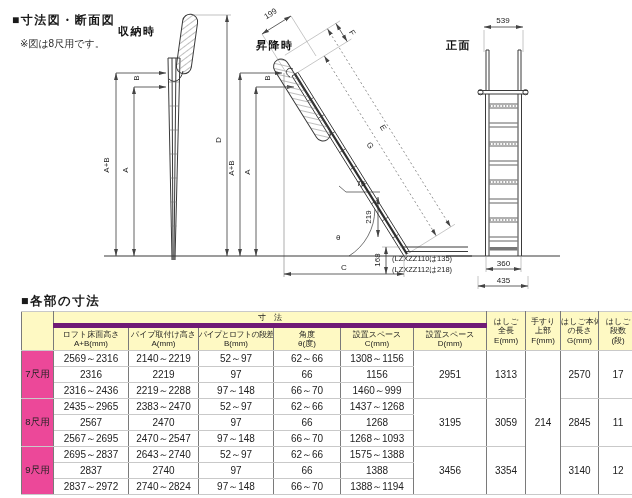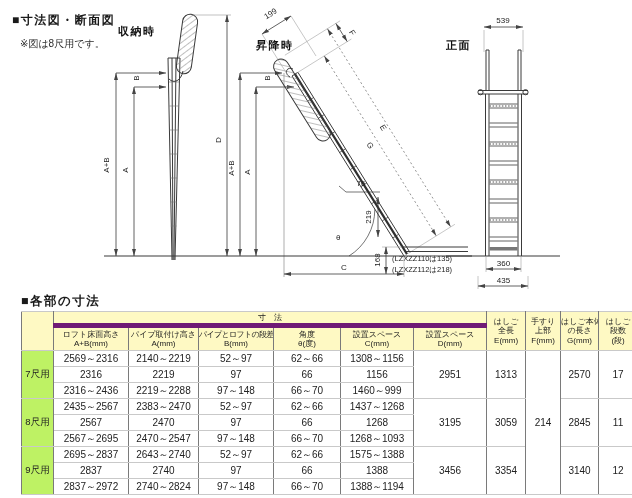--- a/index.html
+++ b/index.html
@@ -15,21 +15,21 @@
   .h2{font-size:12.5px;font-weight:bold;letter-spacing:1.5px;margin:2px 0 3px 0;line-height:14px}
   table{border-collapse:collapse;table-layout:fixed;width:616px;border:1.5px solid #3d3d3d;font-size:10px;color:#222}
   td{border-left:1px solid #7a7a7a;border-right:1px solid #7a7a7a;
      border-top:1px solid #c9c9c9;border-bottom:1px solid #c9c9c9;
      text-align:center;vertical-align:middle;padding:0;height:15px;overflow:hidden;white-space:nowrap}
   tr.hdr1 td{height:11px}
   tr.hdr2 td{height:22px;border-top:5px solid #701a75}
   td.hd{background:#fef9c3;font-size:8px;color:#222}
   td.hd .hl{display:block;line-height:1.18;letter-spacing:0}
   td.hd .tight{letter-spacing:-0.7px}
-  td.lbl{background:#bef264;font-size:9.5px}
+  td.lbl{background:#ec4899;font-size:9.5px}
   tr.gstart td{border-top:1.4px solid #3d3d3d}
   .num{letter-spacing:0}
   svg text{fill:#222}
   .jlabel{font-size:11px;font-weight:bold;fill:#111;letter-spacing:1.5px}
   .dim{font-size:8px}
   .small{font-size:7.5px}
 </style>
 </head>
 <body>
 
@@ -245,21 +245,21 @@
     <tr>
       <td class="num">2316～2436</td>
       <td class="num">2219～2288</td>
       <td class="num">97～148</td>
       <td class="num">66～70</td>
       <td class="num">1460～999</td>
     </tr>
 
     <tr class="gstart">
       <td class="lbl" rowspan="3">8尺用</td>
-      <td class="num">2435～2567</td>
+      <td class="num">2435～2965</td>
       <td class="num">2383～2470</td>
       <td class="num">52～97</td>
       <td class="num">62～66</td>
       <td class="num">1437～1268</td>
       <td class="num" rowspan="3">3195</td>
       <td class="num" rowspan="3">3059</td>
       <td class="num" rowspan="3">2845</td>
       <td class="num" rowspan="3">11</td>
     </tr>
     <tr>

